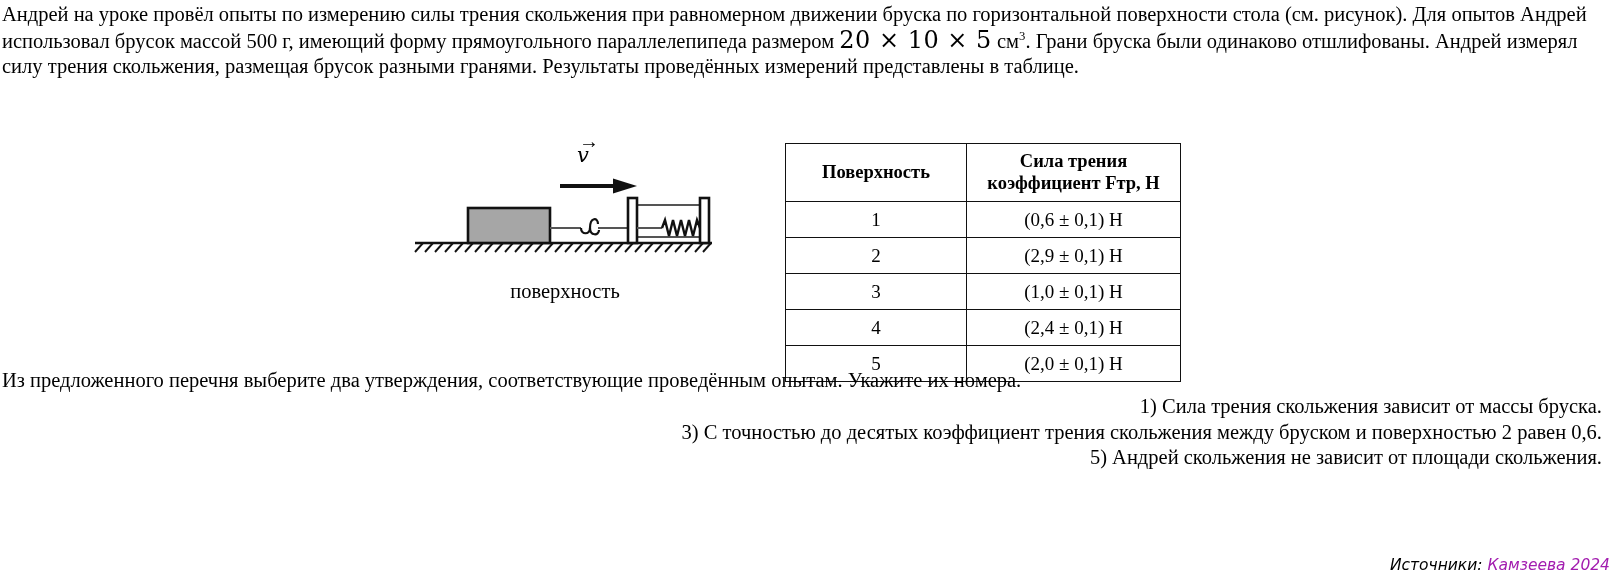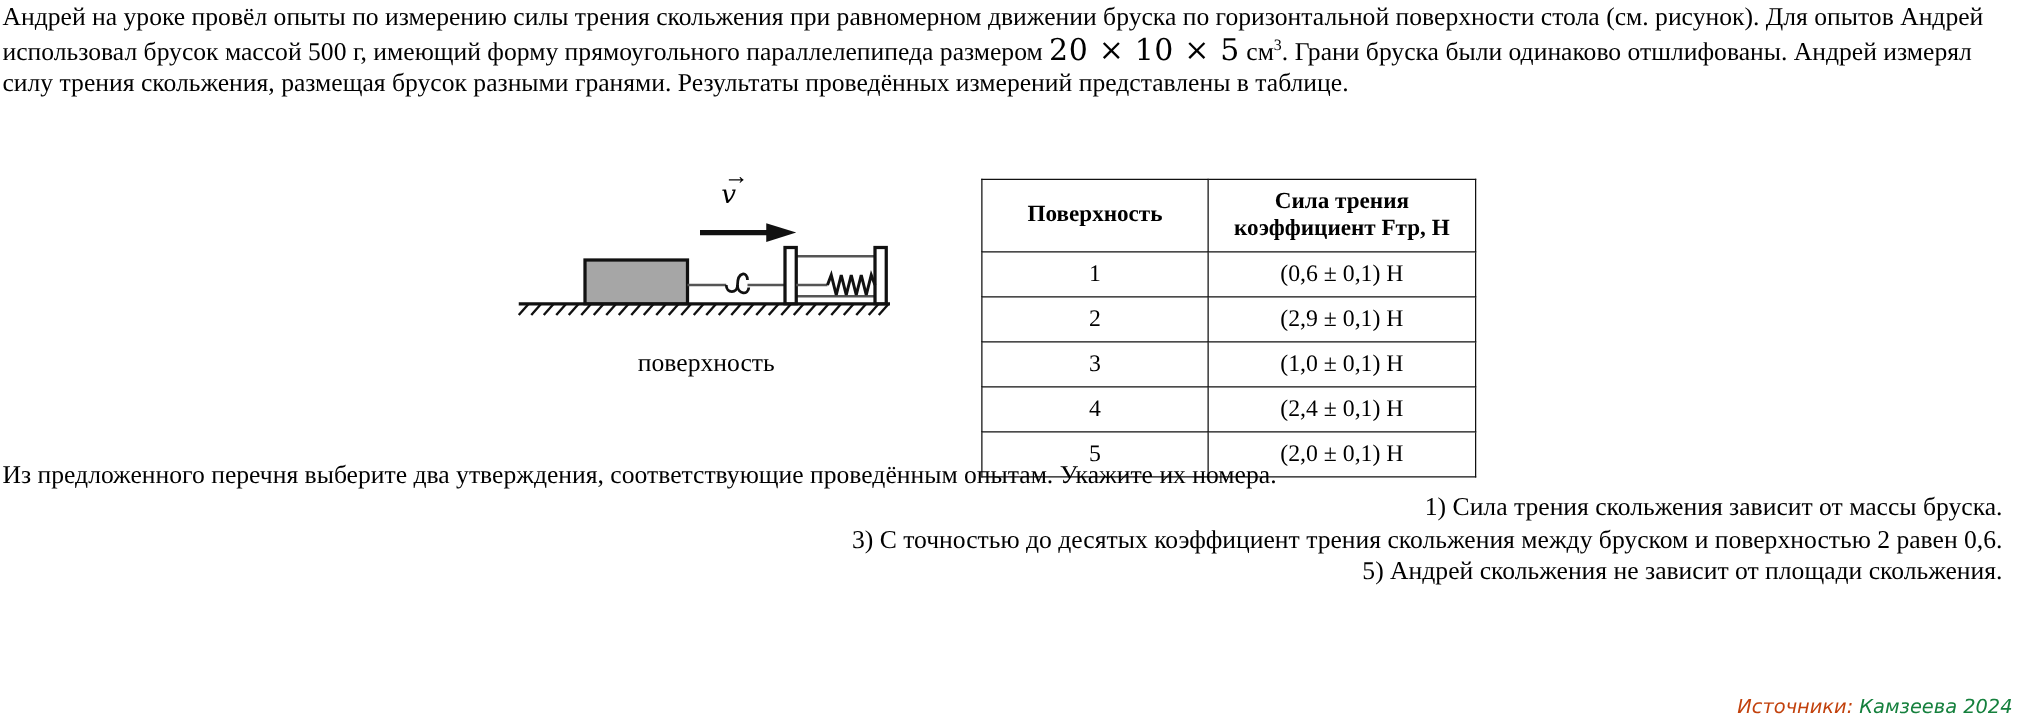--- a/index.html
+++ b/index.html
@@ -116,22 +116,22 @@
   
   #footer {
     position: absolute;
     right: 6px;
     bottom: 8px;
     font-family: "DejaVu Sans", "Liberation Sans", sans-serif;
     font-style: italic;
     font-size: 15.5px;
     white-space: nowrap;
   }
-  #footer .src-label { color: #c2410c; }
-  #footer .src-value { color: #15803d; }
+  #footer .src-label { color: #000000; }
+  #footer .src-value { color: #a21caf; }
 </style>
 </head>
 <body>
 
 <div id="intro">
   <span>Андрей на уроке провёл опыты по измерению силы трения скольжения при равномерном движении бруска по горизонтальной поверхности стола (см. рисунок). Для опытов Андрей использовал брусок массой 500 г, имеющий форму прямоугольного параллелепипеда размером </span><span class="mathnum">20 × 10 × 5</span><span> см</span><span class="sup">3</span><span>. Грани бруска были одинаково отшлифованы. Андрей измерял силу трения скольжения, размещая брусок разными гранями. Результаты проведённых измерений представлены в таблице.</span>
 </div>
 
 <div id="midband">
 

